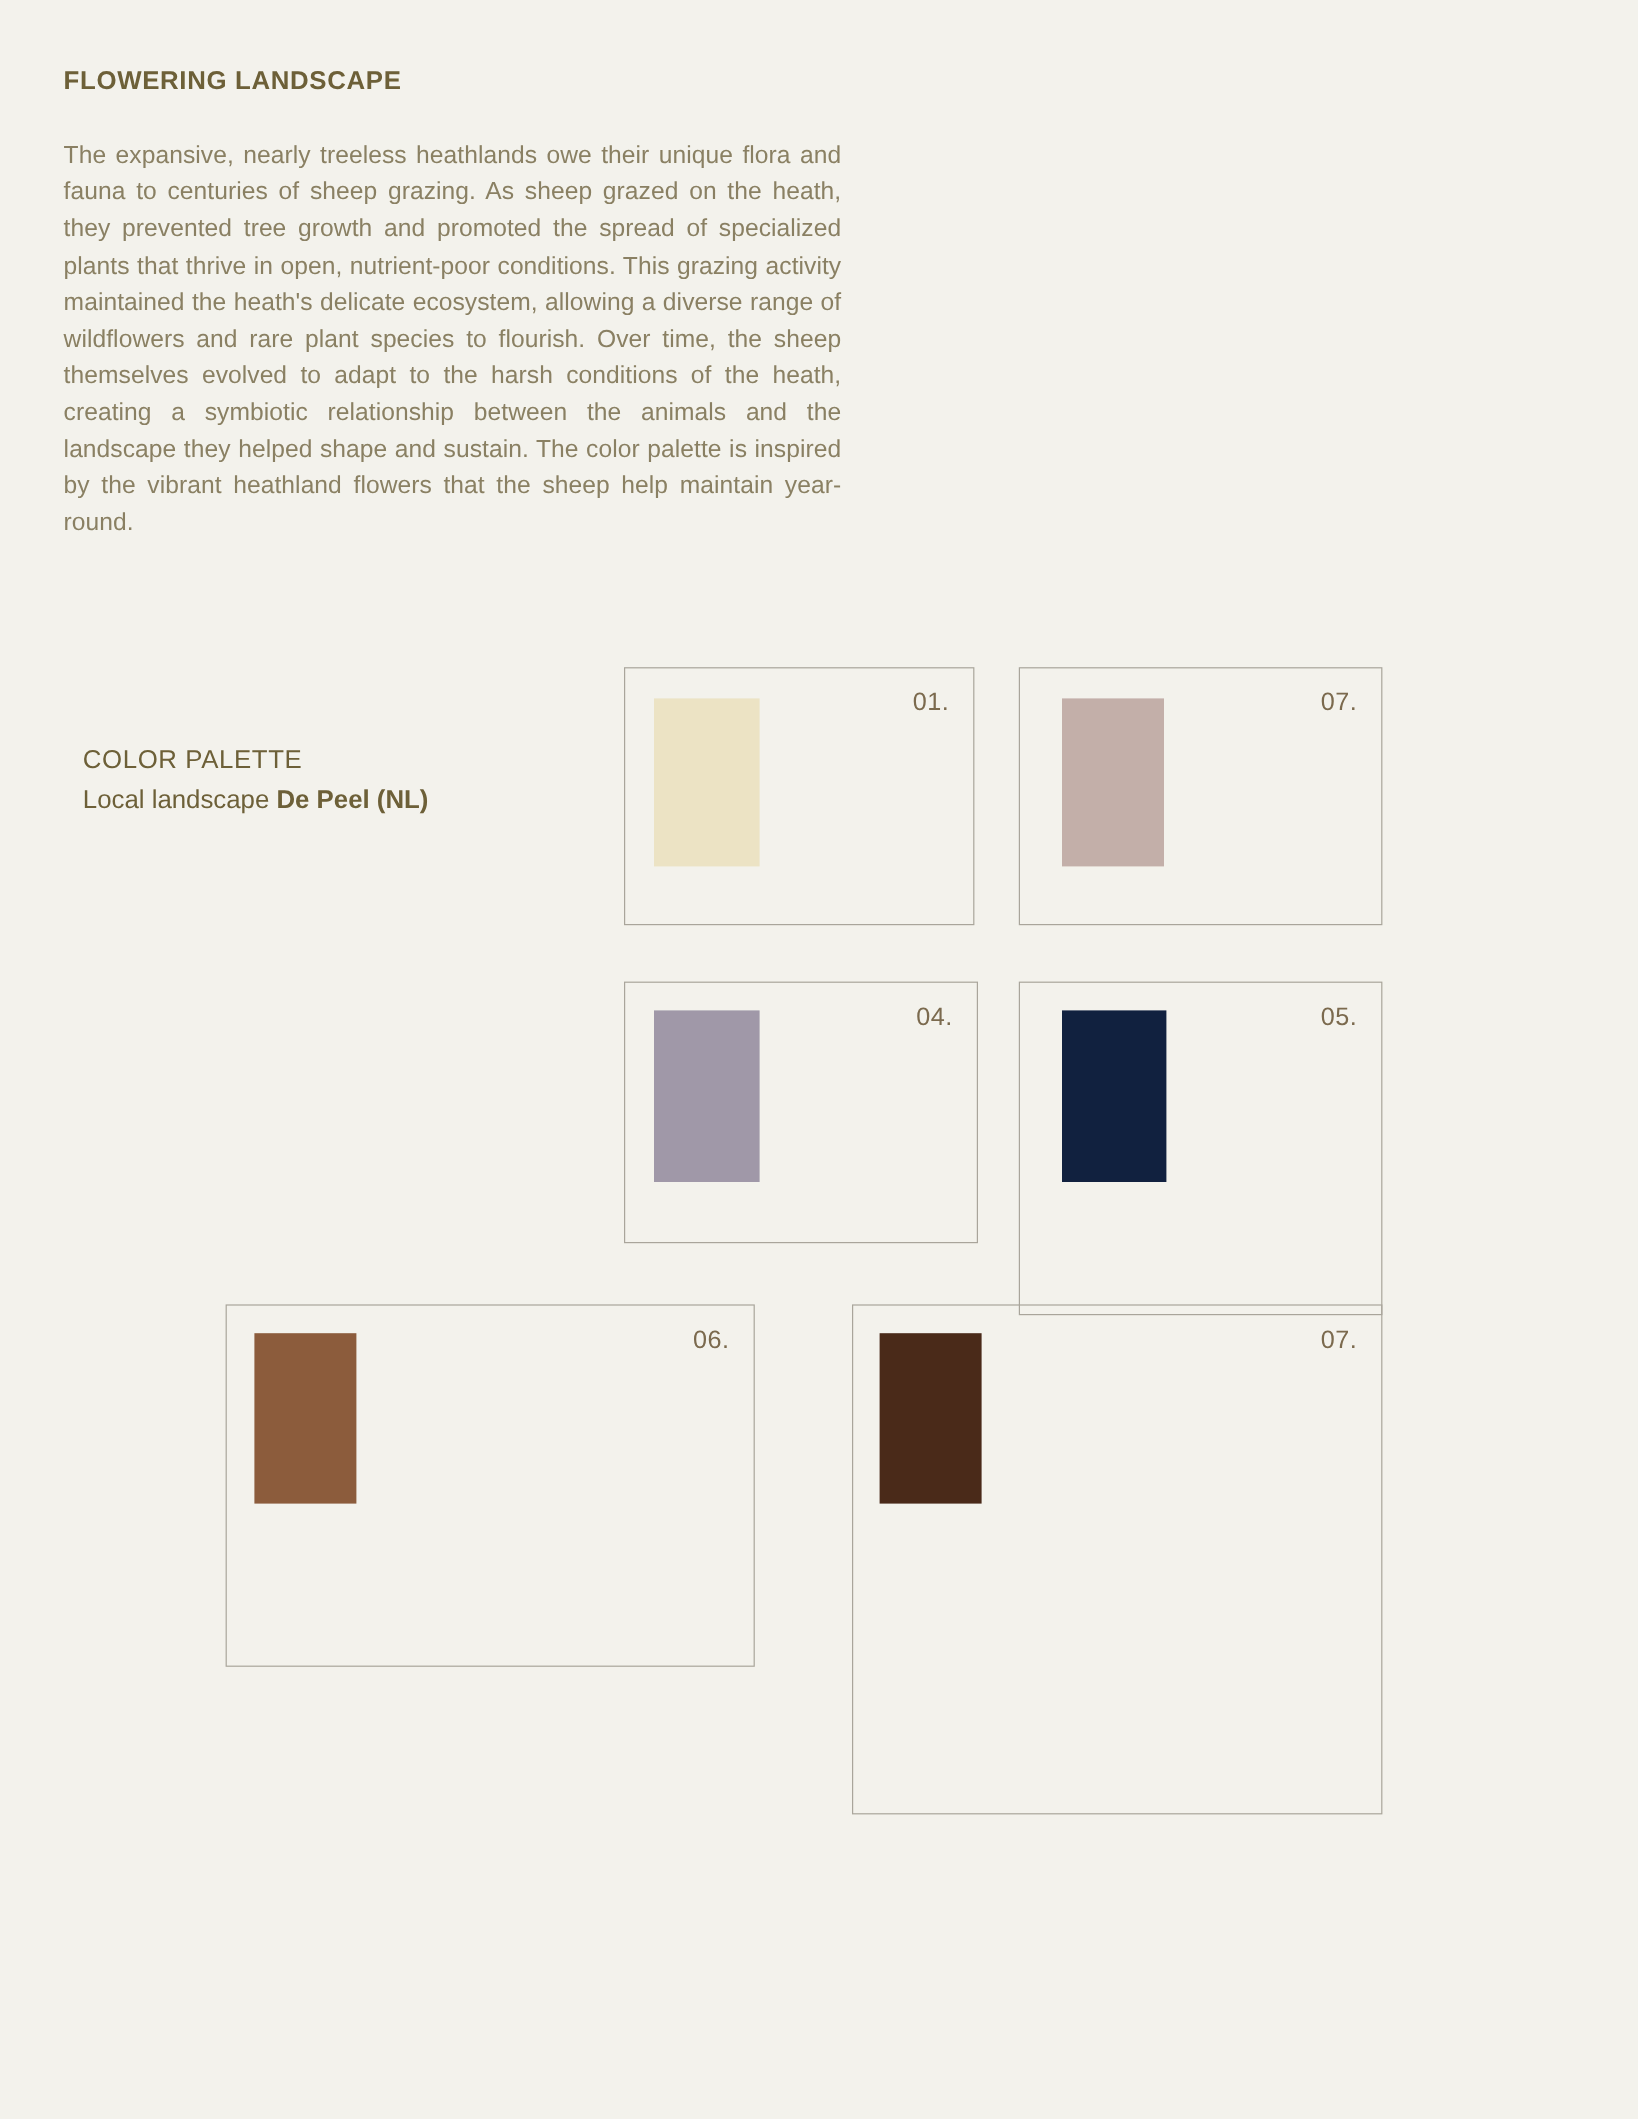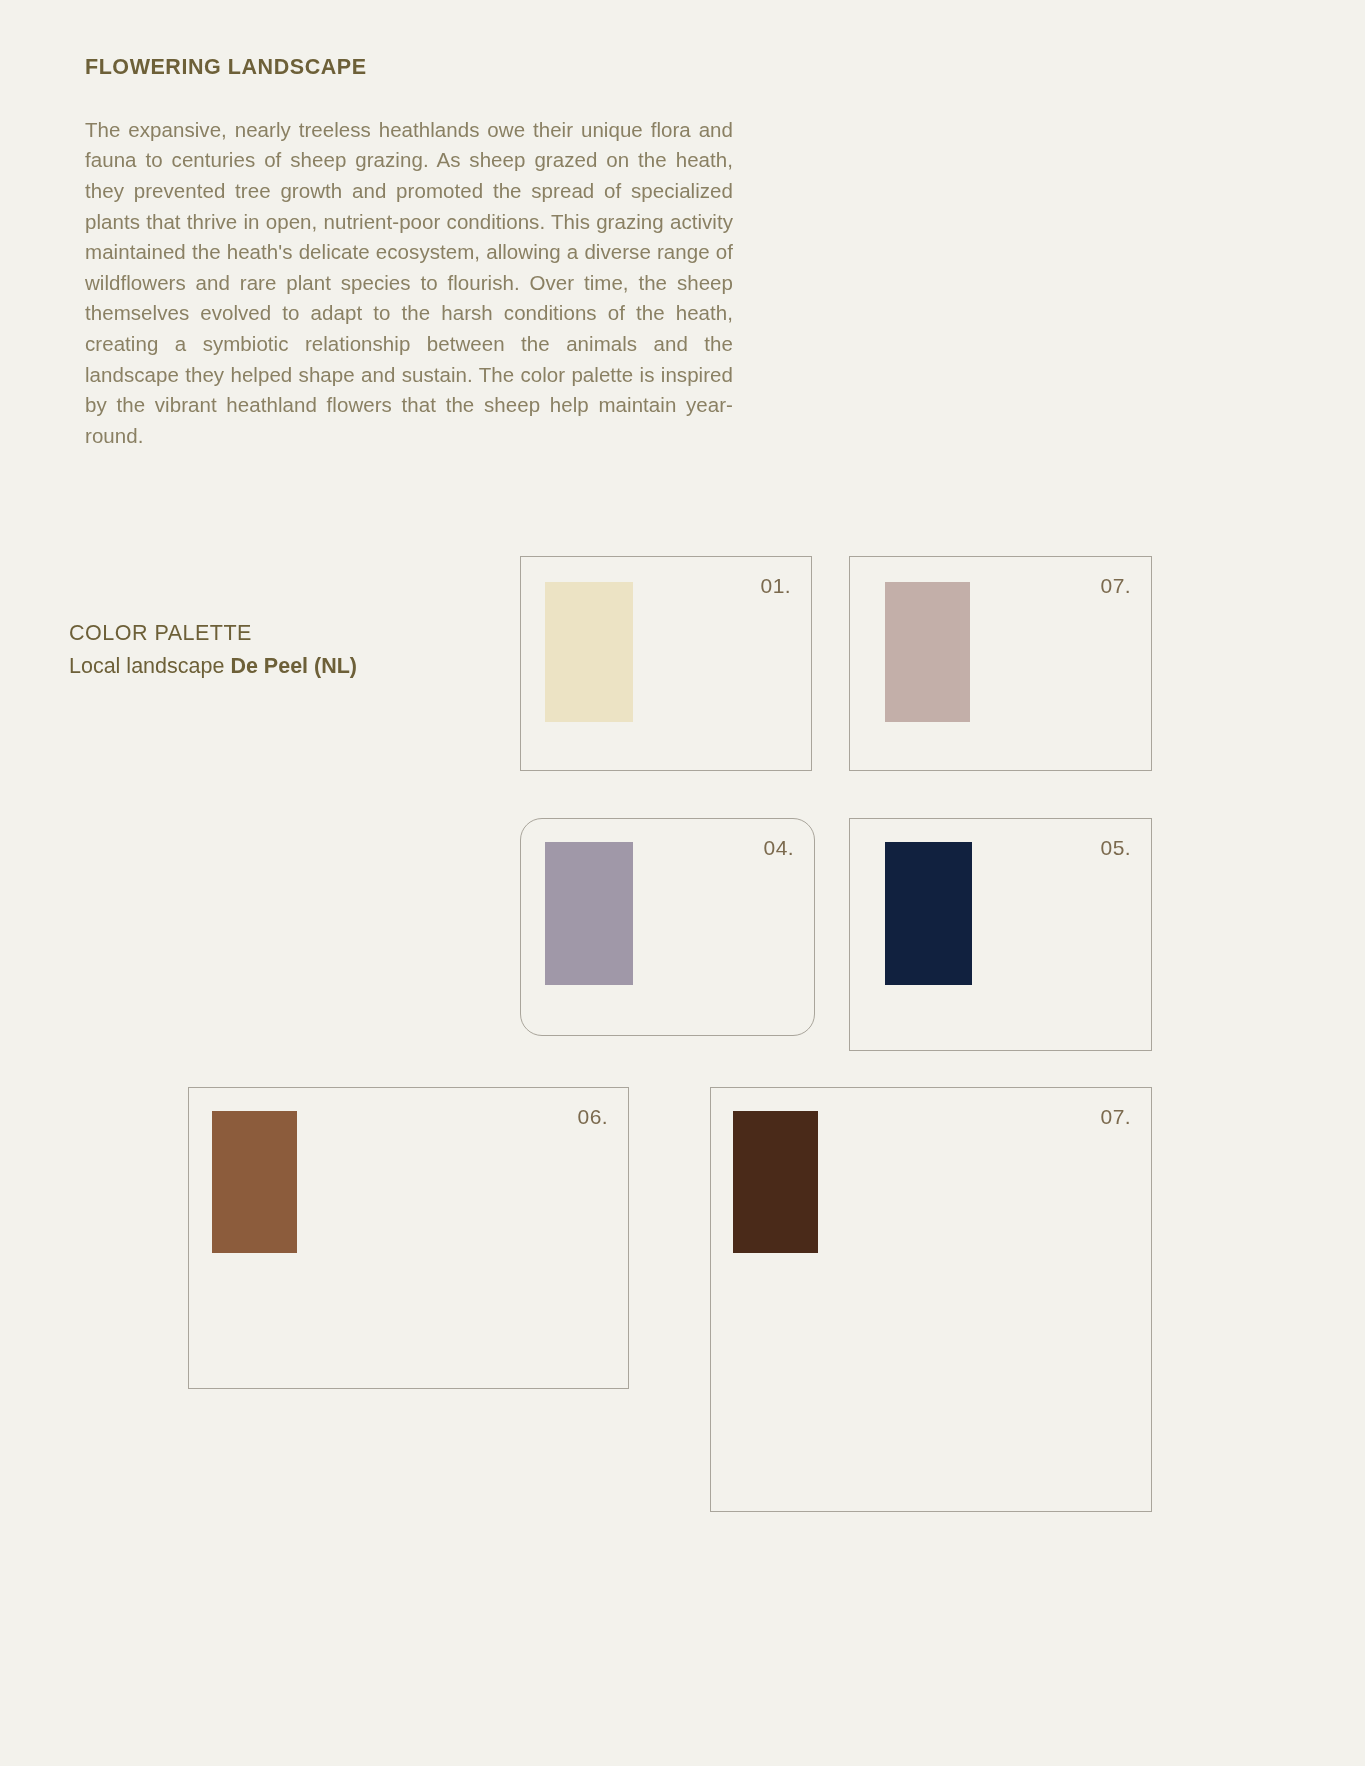--- a/index.html
+++ b/index.html
@@ -17,21 +17,21 @@
   .page {
     position: relative;
     width: 1365px;
     height: 1766px;
     box-sizing: border-box;
   }
 
   
   .intro {
     position: absolute;
-    left: 85px;
+    left: 53px;
     top: 55px;
     width: 650px;
   }
   .section-title {
     font-size: 21.5px;
     font-weight: bold;
     letter-spacing: 0.55px;
     color: #6d6038;
     margin: 0 0 34px 0;
     line-height: 1.2;
@@ -112,26 +112,26 @@
     <div class="chip" style="left:24px; top:25px; width:88px; height:140px; background:#ece3c4;"></div>
     <div class="card-number">01.</div>
   </div>
 
   <div class="card" style="left:849px; top:556px; width:303px; height:215px;">
     <div class="chip" style="left:35px; top:25px; width:85px; height:140px; background:#c3afa9;"></div>
     <div class="card-number">07.</div>
   </div>
 
 
-  <div class="card" style="left:520px; top:818px; width:295px; height:218px;border-radius:22px;">
+  <div class="card" style="left:520px; top:818px; width:295px; height:218px;">
     <div class="chip" style="left:24px; top:23px; width:88px; height:143px; background:#a098a8;"></div>
     <div class="card-number">04.</div>
   </div>
 
-  <div class="card" style="left:849px; top:818px; width:303px; height:233px;">
+  <div class="card" style="left:849px; top:818px; width:303px; height:278px;">
     <div class="chip" style="left:35px; top:23px; width:87px; height:143px; background:#11213f;"></div>
     <div class="card-number">05.</div>
   </div>
 
   <div class="card" style="left:188px; top:1087px; width:441px; height:302px;">
     <div class="chip" style="left:23px; top:23px; width:85px; height:142px; background:#8c5c3c;"></div>
     <div class="card-number">06.</div>
   </div>
 
   <div class="card" style="left:710px; top:1087px; width:442px; height:425px;">

